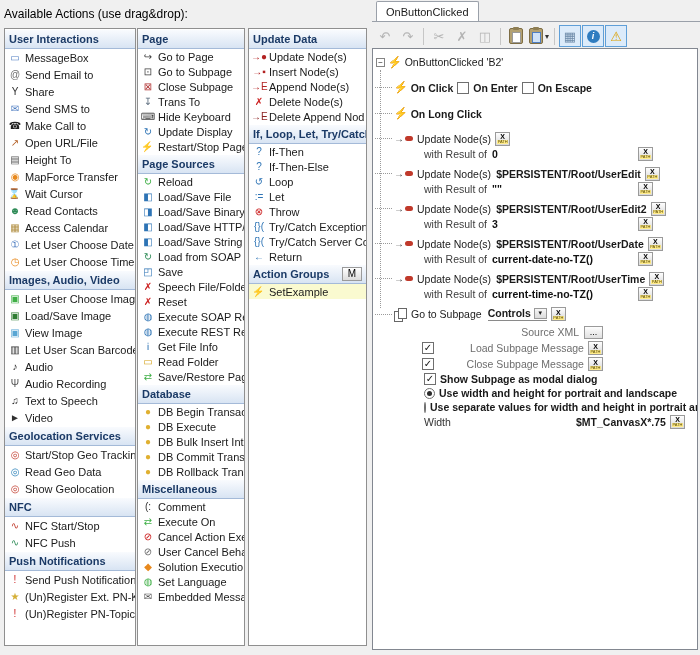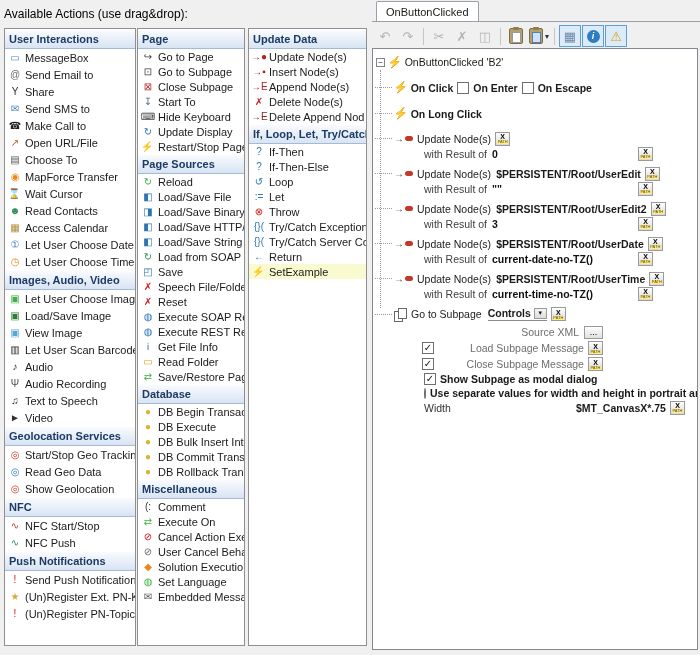--- a/index.html
+++ b/index.html
@@ -127,21 +127,21 @@
     <div class="list-item">
       <span class="li-icon" style="color: rgb(32, 32, 32);">☎</span>
       <span>Make Call to</span>
     </div>
     <div class="list-item">
       <span class="li-icon" style="color: rgb(176, 90, 30);">↗</span>
       <span>Open URL/File</span>
     </div>
     <div class="list-item">
       <span class="li-icon" style="color: rgb(90, 90, 90);">▤</span>
-      <span>Choose To</span>
+      <span>Height To</span>
     </div>
     <div class="list-item">
       <span class="li-icon" style="color: rgb(232, 137, 29);">◉</span>
       <span>MapForce Transfer</span>
     </div>
     <div class="list-item">
       <span class="li-icon" style="color: rgb(79, 126, 194);">⌛</span>
       <span>Wait Cursor</span>
     </div>
     <div class="list-item">
@@ -248,21 +248,21 @@
     <div class="list-item">
       <span class="li-icon" style="color: rgb(64, 64, 64);">⊡</span>
       <span>Go to Subpage</span>
     </div>
     <div class="list-item">
       <span class="li-icon" style="color: rgb(176, 48, 48);">⊠</span>
       <span>Close Subpage</span>
     </div>
     <div class="list-item">
       <span class="li-icon" style="color: rgb(90, 107, 124);">↧</span>
-      <span>Start To</span>
+      <span>Trans To</span>
     </div>
     <div class="list-item">
       <span class="li-icon" style="color: rgb(64, 64, 64);">⌨</span>
       <span>Hide Keyboard</span>
     </div>
     <div class="list-item">
       <span class="li-icon" style="color: rgb(46, 116, 181);">↻</span>
       <span>Update Display</span>
     </div>
     <div class="list-item">
@@ -434,20 +434,24 @@
       <span class="li-icon" style="color: rgb(46, 116, 181);">{}(</span>
       <span>Try/Catch Exceptions</span>
     </div>
     <div class="list-item">
       <span class="li-icon" style="color: rgb(46, 116, 181);">{}(</span>
       <span>Try/Catch Server Con</span>
     </div>
     <div class="list-item">
       <span class="li-icon" style="color: rgb(46, 116, 181);">←</span>
       <span>Return</span>
+    </div>
+    <div class="list-header">
+      <span>Action Groups</span>
+      <button class="hdr-btn">M</button>
     </div>
     <div class="list-item selected">
       <span class="li-icon" style="color: rgb(212, 160, 23);">⚡</span>
       <span>SetExample</span>
     </div>
   </div>
 
 <div class="rpanel">
   <div class="tabstrip">
     <div class="tab">OnButtonClicked</div>
@@ -676,20 +680,24 @@
             <span class="xx">X</span>
             <span class="xp">PATH</span>
           </span>
       </div>
 
       <div class="row ind">
         <span class="cb">✓</span>
         <b>Show Subpage as modal dialog</b>
       </div>
 
+      <div class="row ind">
+        <span class="radio sel"></span>
+        <b>Use width and height for portrait and landscape</b>
+      </div>
 
       <div class="row ind">
         <span class="radio"></span>
         <b>Use separate values for width and height in portrait and</b>
       </div>
 
       <div class="row ind wh">
         <span class="whl">Width</span>
         <span class="flex"></span>
         <b>$MT_CanvasX*.75</b>

